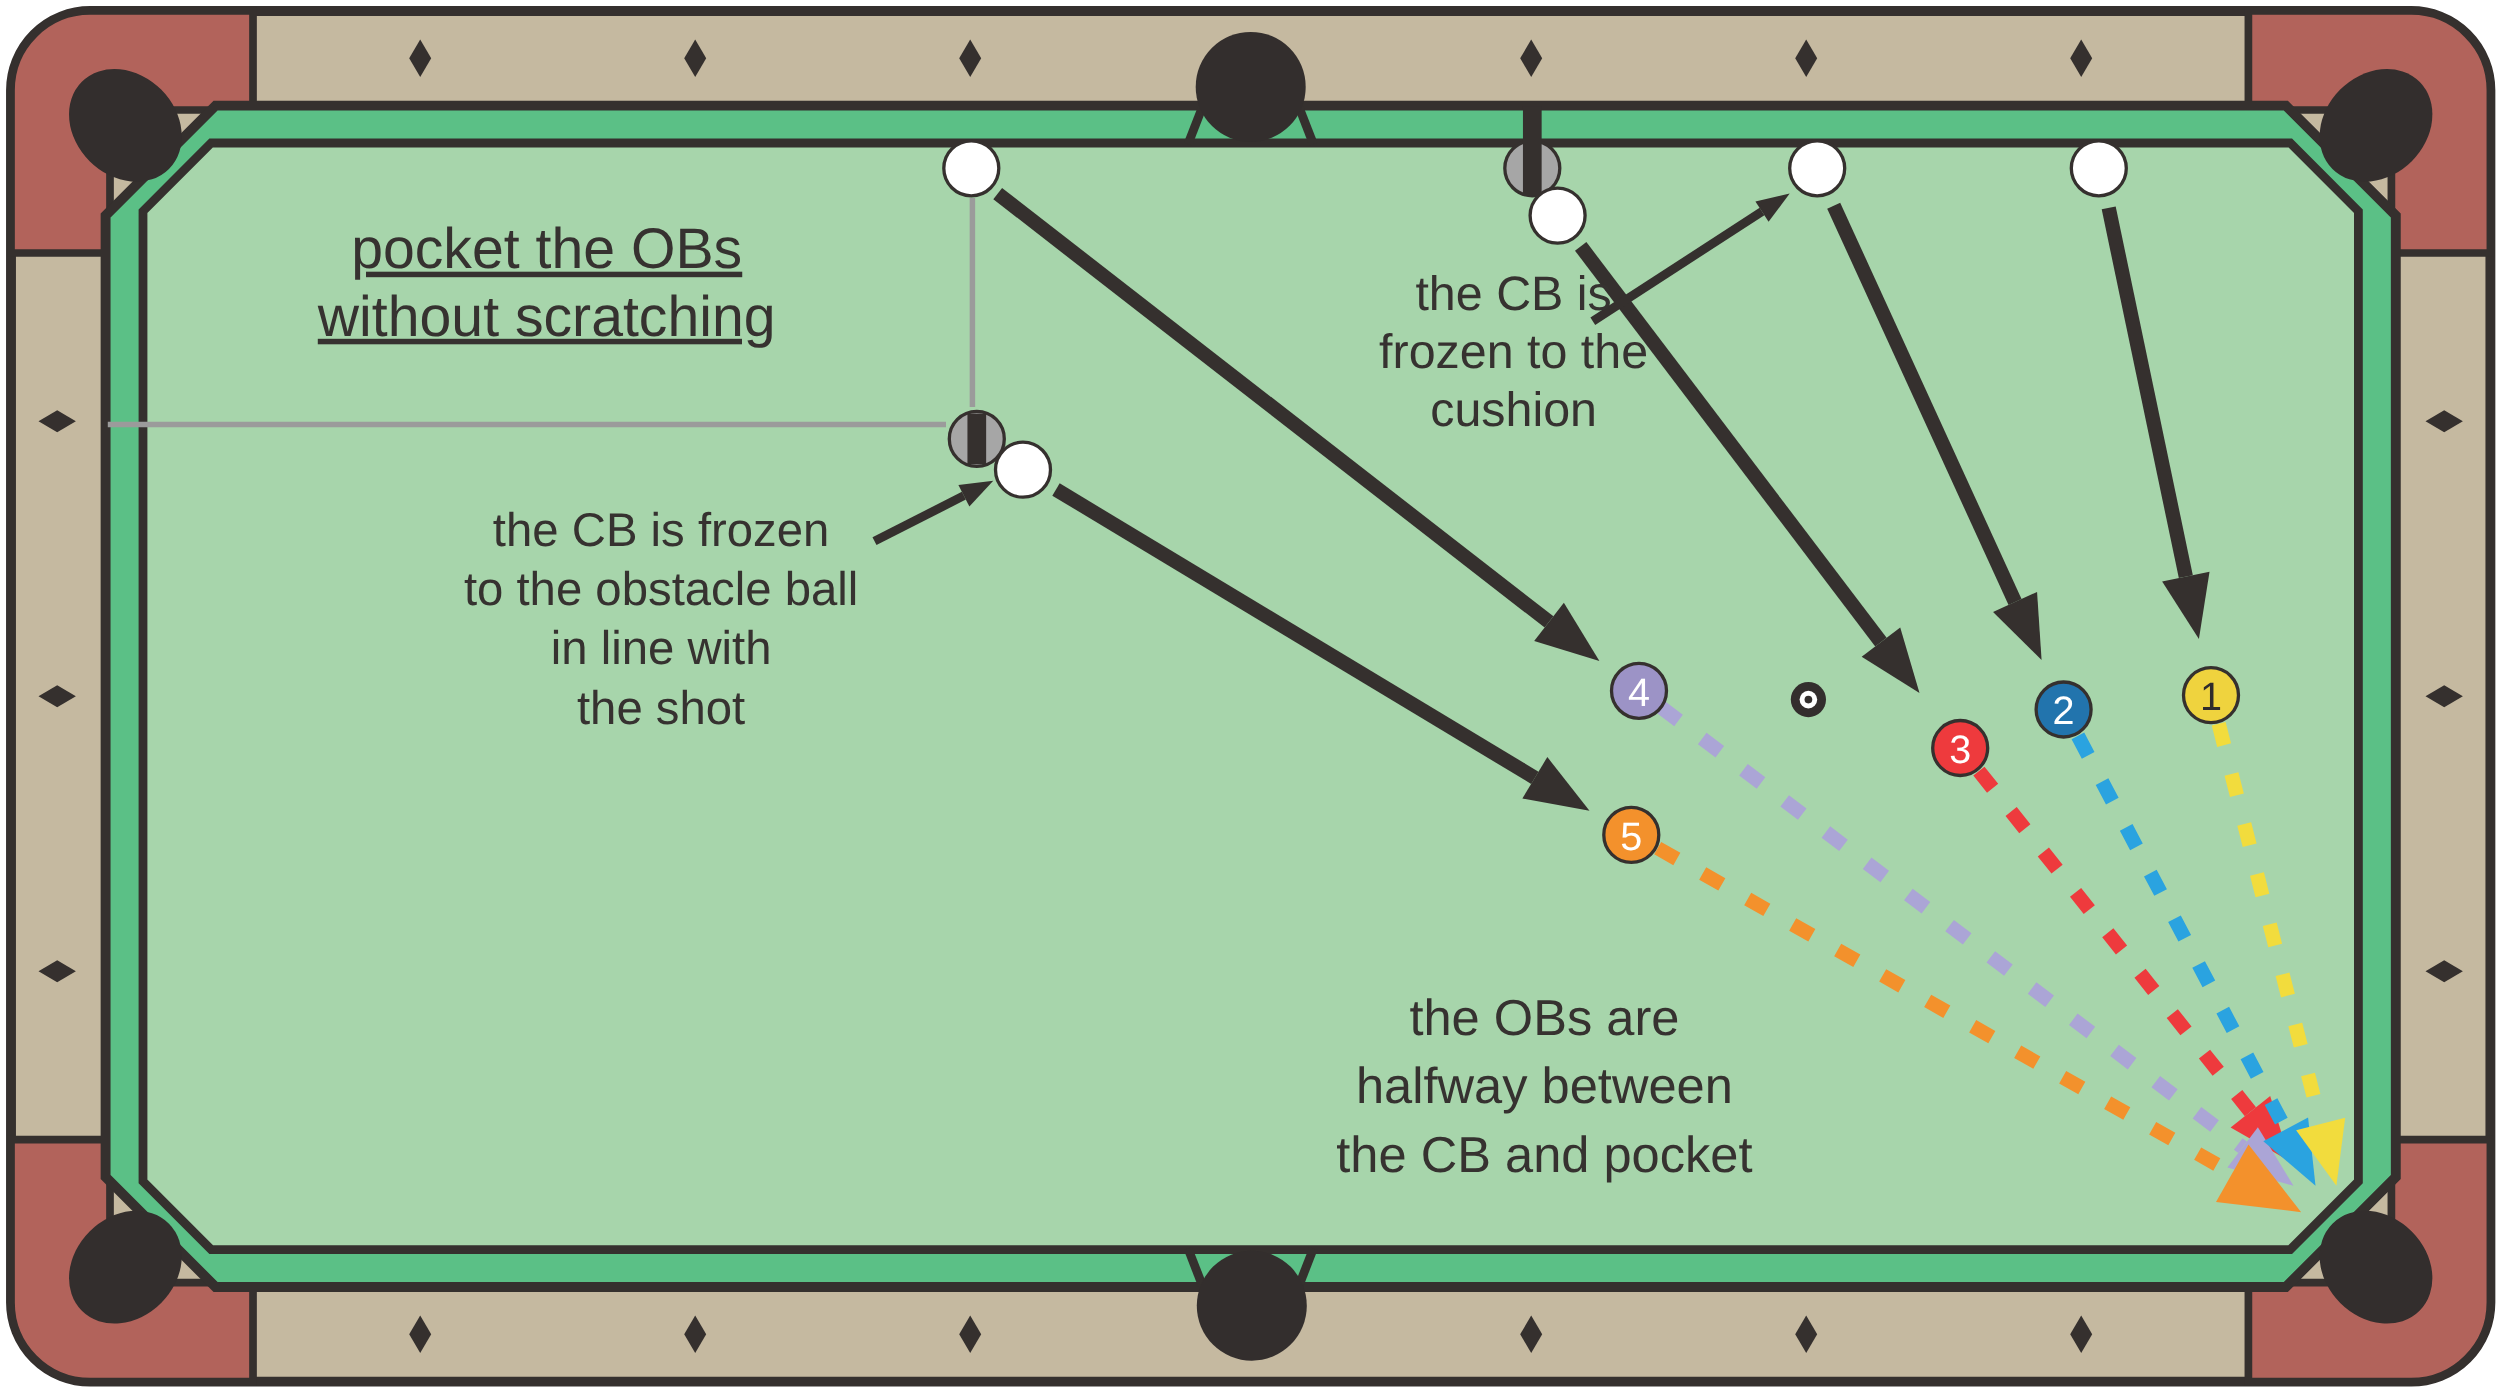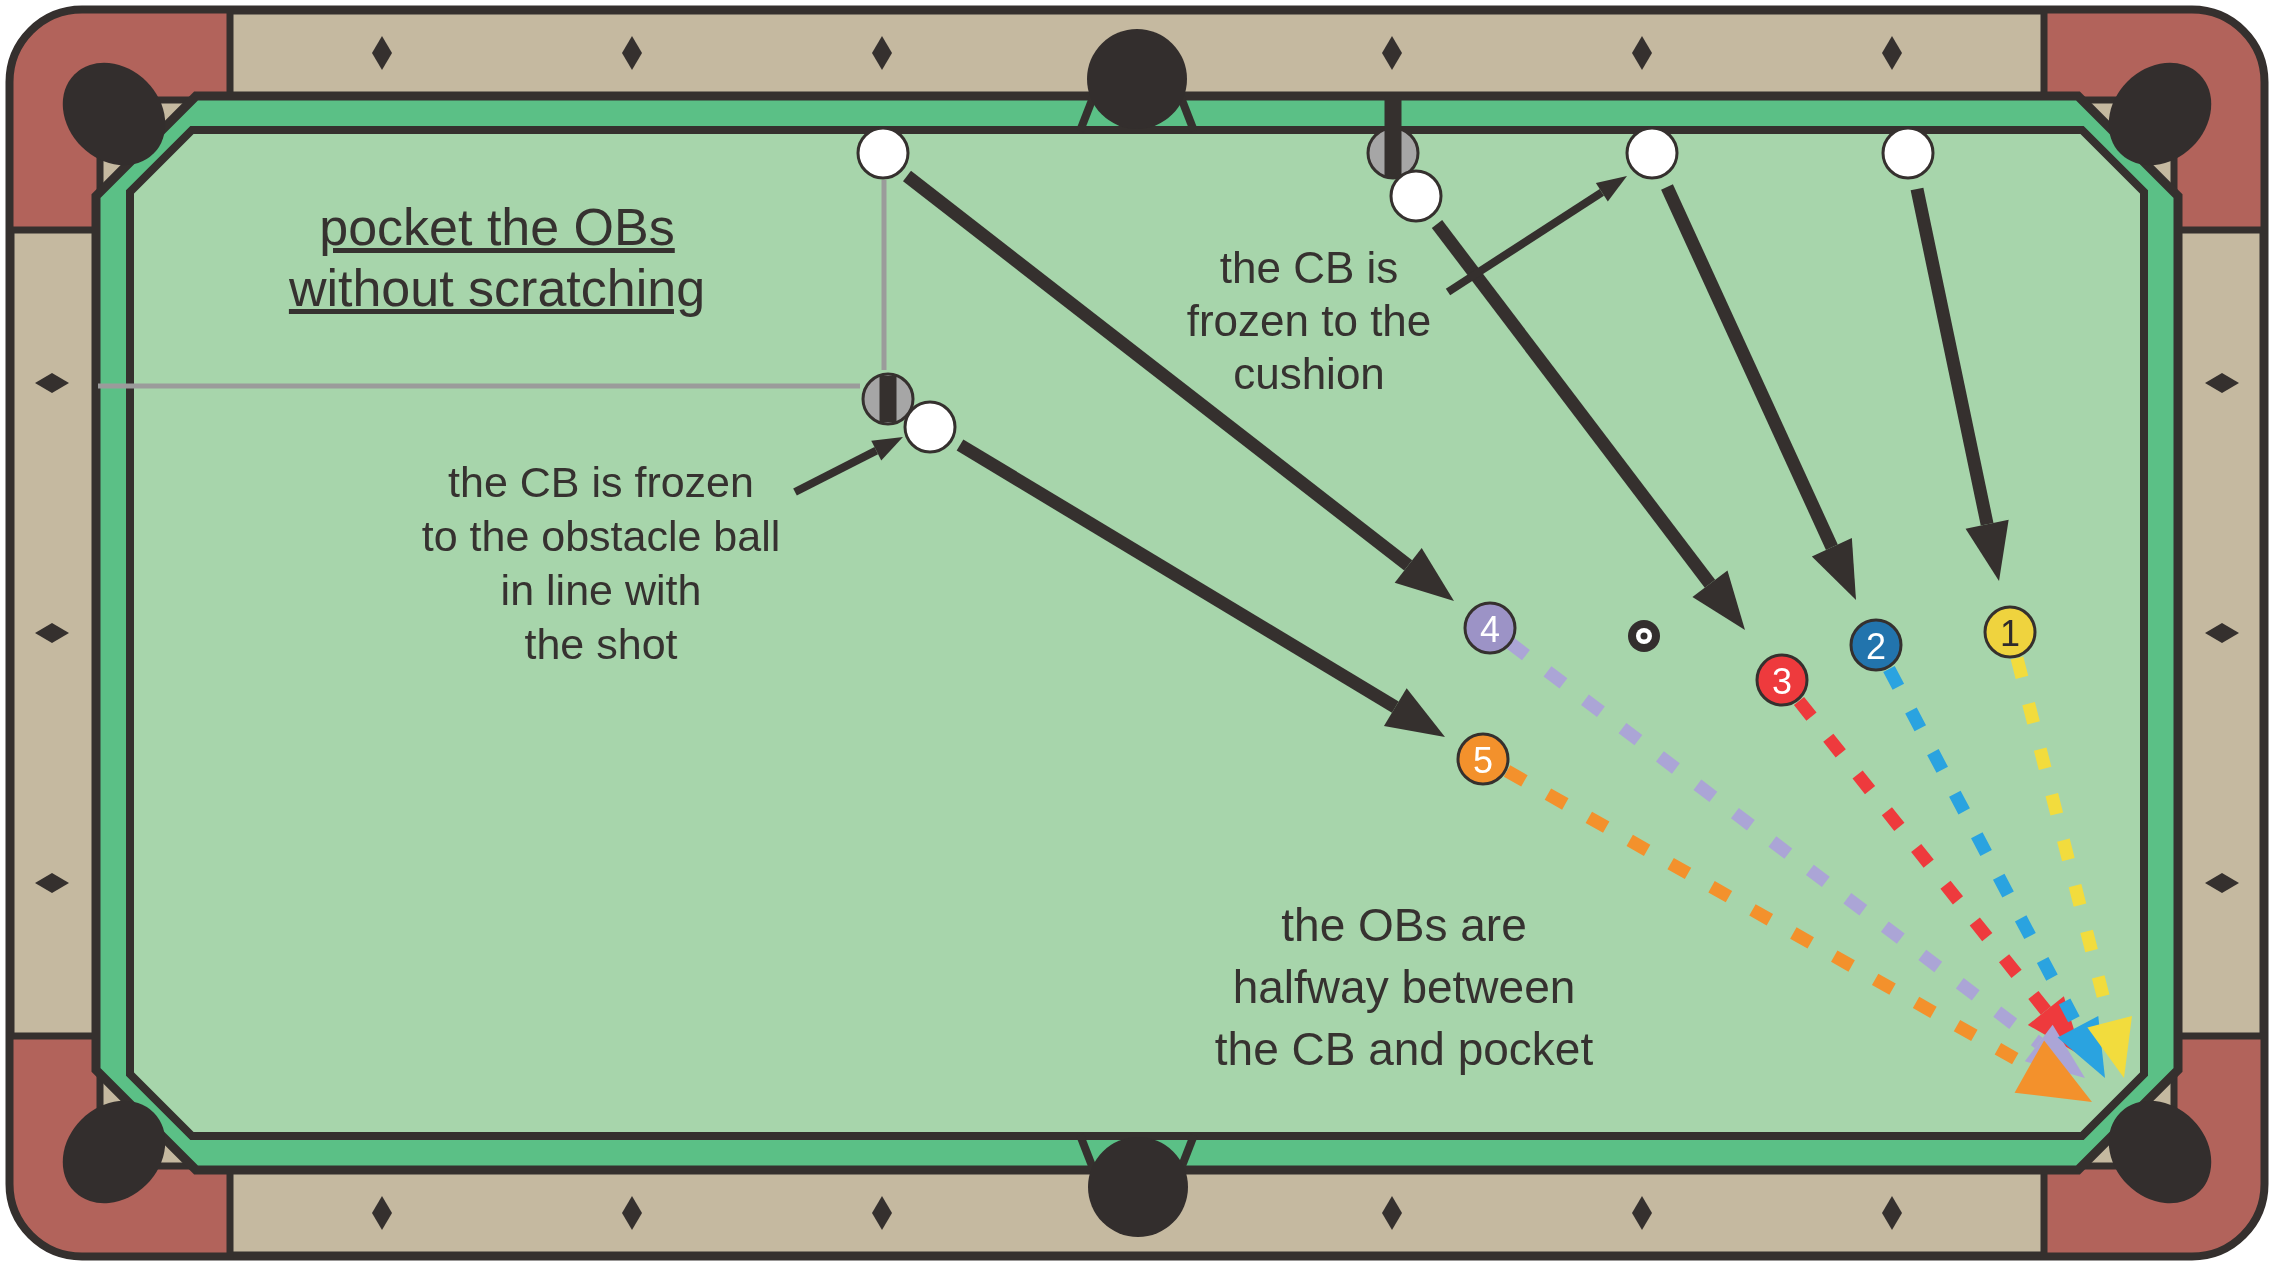--- a/index.html
+++ b/index.html
@@ -2,21 +2,21 @@
 <html><head>
 <meta charset="utf-8">
 <style>
   html,body{margin:0;padding:0;background:#ffffff;}
   .stage{position:relative;width:2274px;height:1266px;background:#ffffff;overflow:hidden;
          font-family:"Liberation Sans", sans-serif;}
   .stage svg{position:absolute;left:0;top:0;display:block;}
   .note{position:absolute;transform:translate(-50%,-50%);text-align:center;color:#363230;
         white-space:pre-line;pointer-events:none;}
   .note-title{left:497px;top:258px;font-size:52px;line-height:61px;text-decoration:underline;}
-  .note-cushion{left:1309px;top:320px;font-size:44px;line-height:53px;}
+  .note-cushion{left:1376px;top:320px;font-size:44px;line-height:53px;}
   .note-obstacle{left:601px;top:563px;font-size:43px;line-height:54px;}
   .note-halfway{left:1404px;top:987px;font-size:46px;line-height:62px;}
 </style>
 </head>
 <body>
 
 <div class="stage">
   <svg width="2274" height="1266" viewBox="0 0 2274 1266" xmlns="http://www.w3.org/2000/svg">
       <rect x="10" y="10" width="2254" height="1246" rx="72" ry="72" fill="#c5b9a0" stroke="#35302e" stroke-width="9"></rect>
       <path d="M 230,10 L 82,10 A 72,72 0 0 0 10,82 L 10,230 L 100,230 L 100,100 L 230,100 Z" fill="#b2635b" stroke="#35302e" stroke-width="7"></path>

